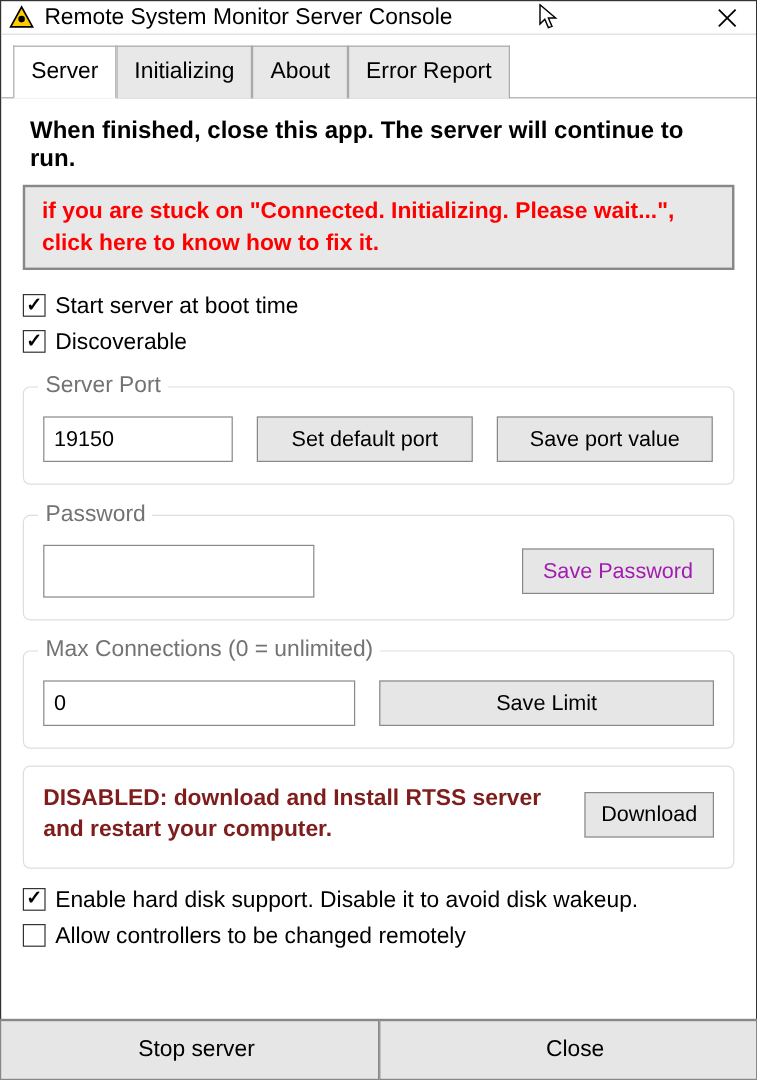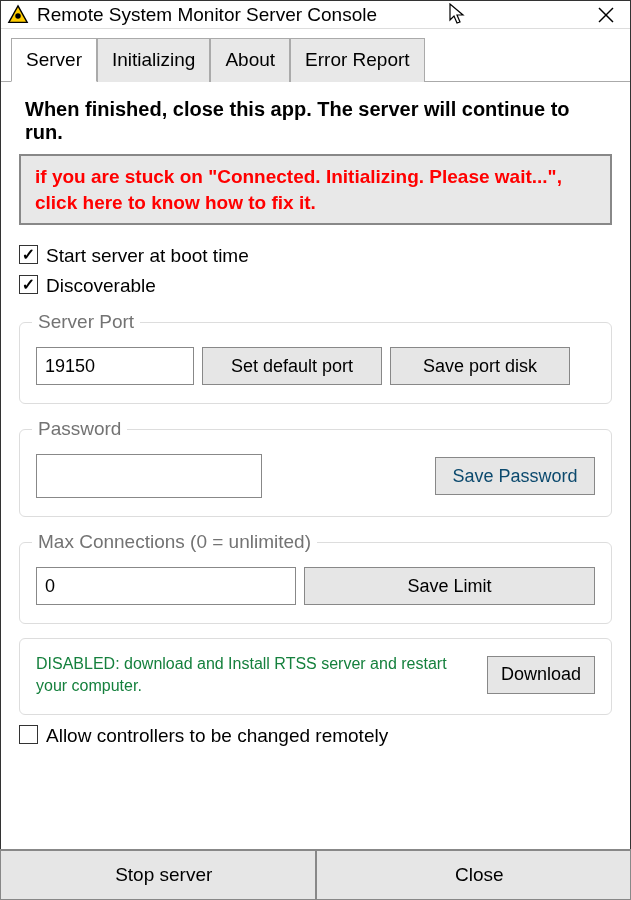--- a/index.html
+++ b/index.html
@@ -118,21 +118,21 @@
     }
     legend {
       font-size: 19px;
       padding: 0 6px;
       color: #737373;
       margin-left: -4px;
     }
     .row {
       display: flex;
       align-items: center;
-      gap: 8px;
+      gap: 20px;
     }
     input[type="text"] {
       height: 38px;
       border: 1px solid #888;
       font-size: 18px;
       padding: 0 8px;
       font-family: inherit;
     }
     .btn {
       height: 38px;
@@ -140,27 +140,27 @@
       border: 1px solid #888;
       font-size: 18px;
       padding: 0 0;
       cursor: pointer;
       font-family: inherit;
       display: inline-flex;
       align-items: center;
       justify-content: center;
     }
     .btn.disabled {
-      color: #0c4a6e;
+      color: #a21caf;
       cursor: default;
     }
     .frame-rate-text {
-      color: #15803d;
-      font-weight: normal;
-      font-size: 16px;
+      color: #7f1d1d;
+      font-weight: bold;
+      font-size: 19px;
       flex: 1;
       line-height: 1.35;
     }
     .bottom-buttons {
       position: absolute;
       bottom: 0;
       left: 0;
       right: 0;
       display: flex;
       border-top: 1px solid #888;
@@ -217,21 +217,21 @@
   <div class="checkbox-row">
     <span class="checkbox checked"></span>
     <span>Discoverable</span>
   </div>
 
   <fieldset>
     <legend>Server Port</legend>
     <div class="row">
       <input type="text" style="width: 158px;" value="19150">
       <button class="btn" style="width:180px">Set default port</button>
-      <button class="btn" style="width:180px">Save port disk</button>
+      <button class="btn" style="width:180px">Save port value</button>
     </div>
   </fieldset>
 
   <fieldset>
     <legend>Password</legend>
     <div class="row" style="justify-content:space-between">
       <input type="text" style="width: 226px; height: 44px;" value="">
       <button class="btn disabled" style="width:160px">Save Password</button>
     </div>
   </fieldset>
@@ -244,20 +244,24 @@
     </div>
   </fieldset>
 
   <fieldset>
     <div class="row">
       <div class="frame-rate-text">DISABLED: download and Install RTSS server and restart your computer.</div>
       <button class="btn" style="width:108px">Download</button>
     </div>
   </fieldset>
 
+  <div class="checkbox-row" style="margin-top:16px">
+    <span class="checkbox checked"></span>
+    <span>Enable hard disk support. Disable it to avoid disk wakeup.</span>
+  </div>
 
   <div class="checkbox-row">
     <span class="checkbox"></span>
     <span>Allow controllers to be changed remotely</span>
   </div>
 
 </div>
 
 <div class="bottom-buttons">
   <button class="bottom-btn">Stop server</button>

